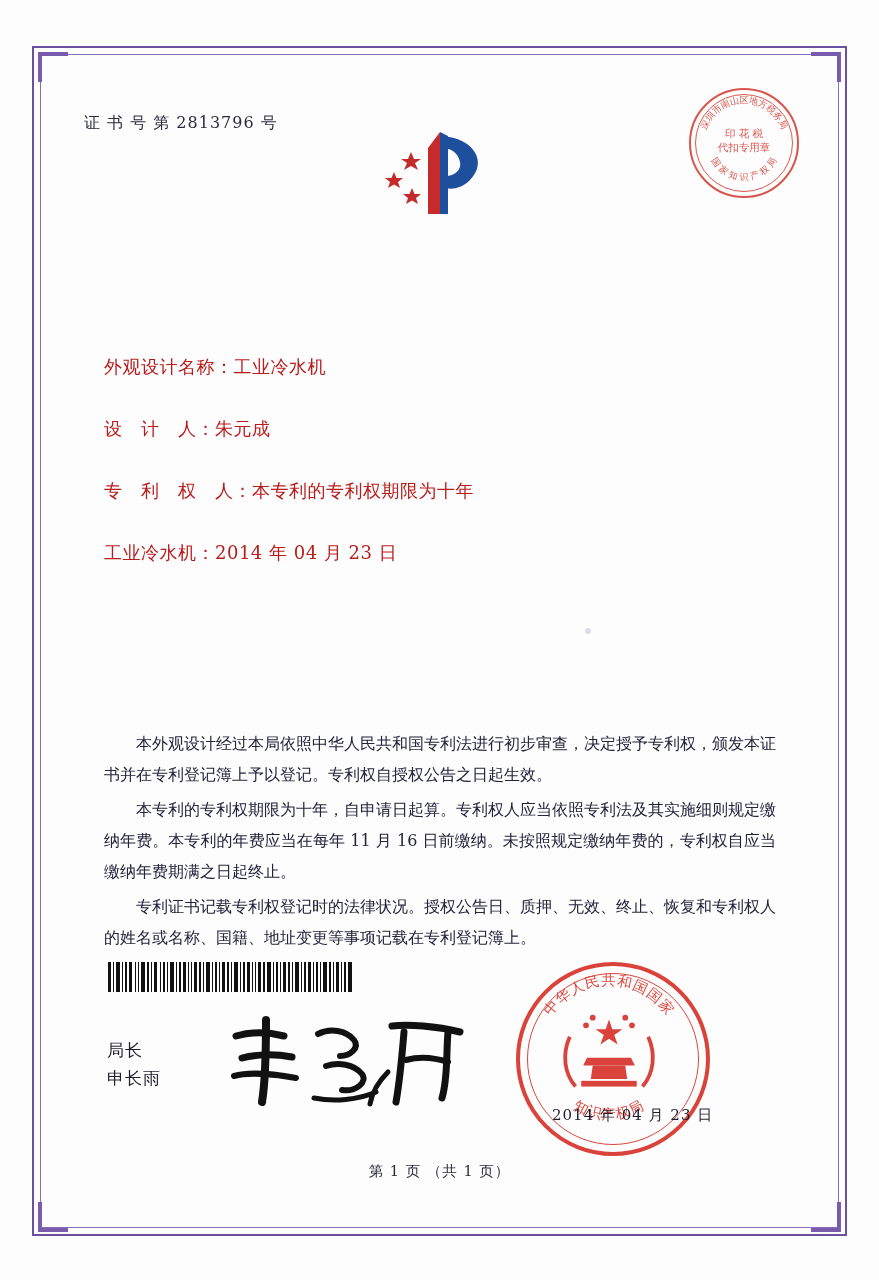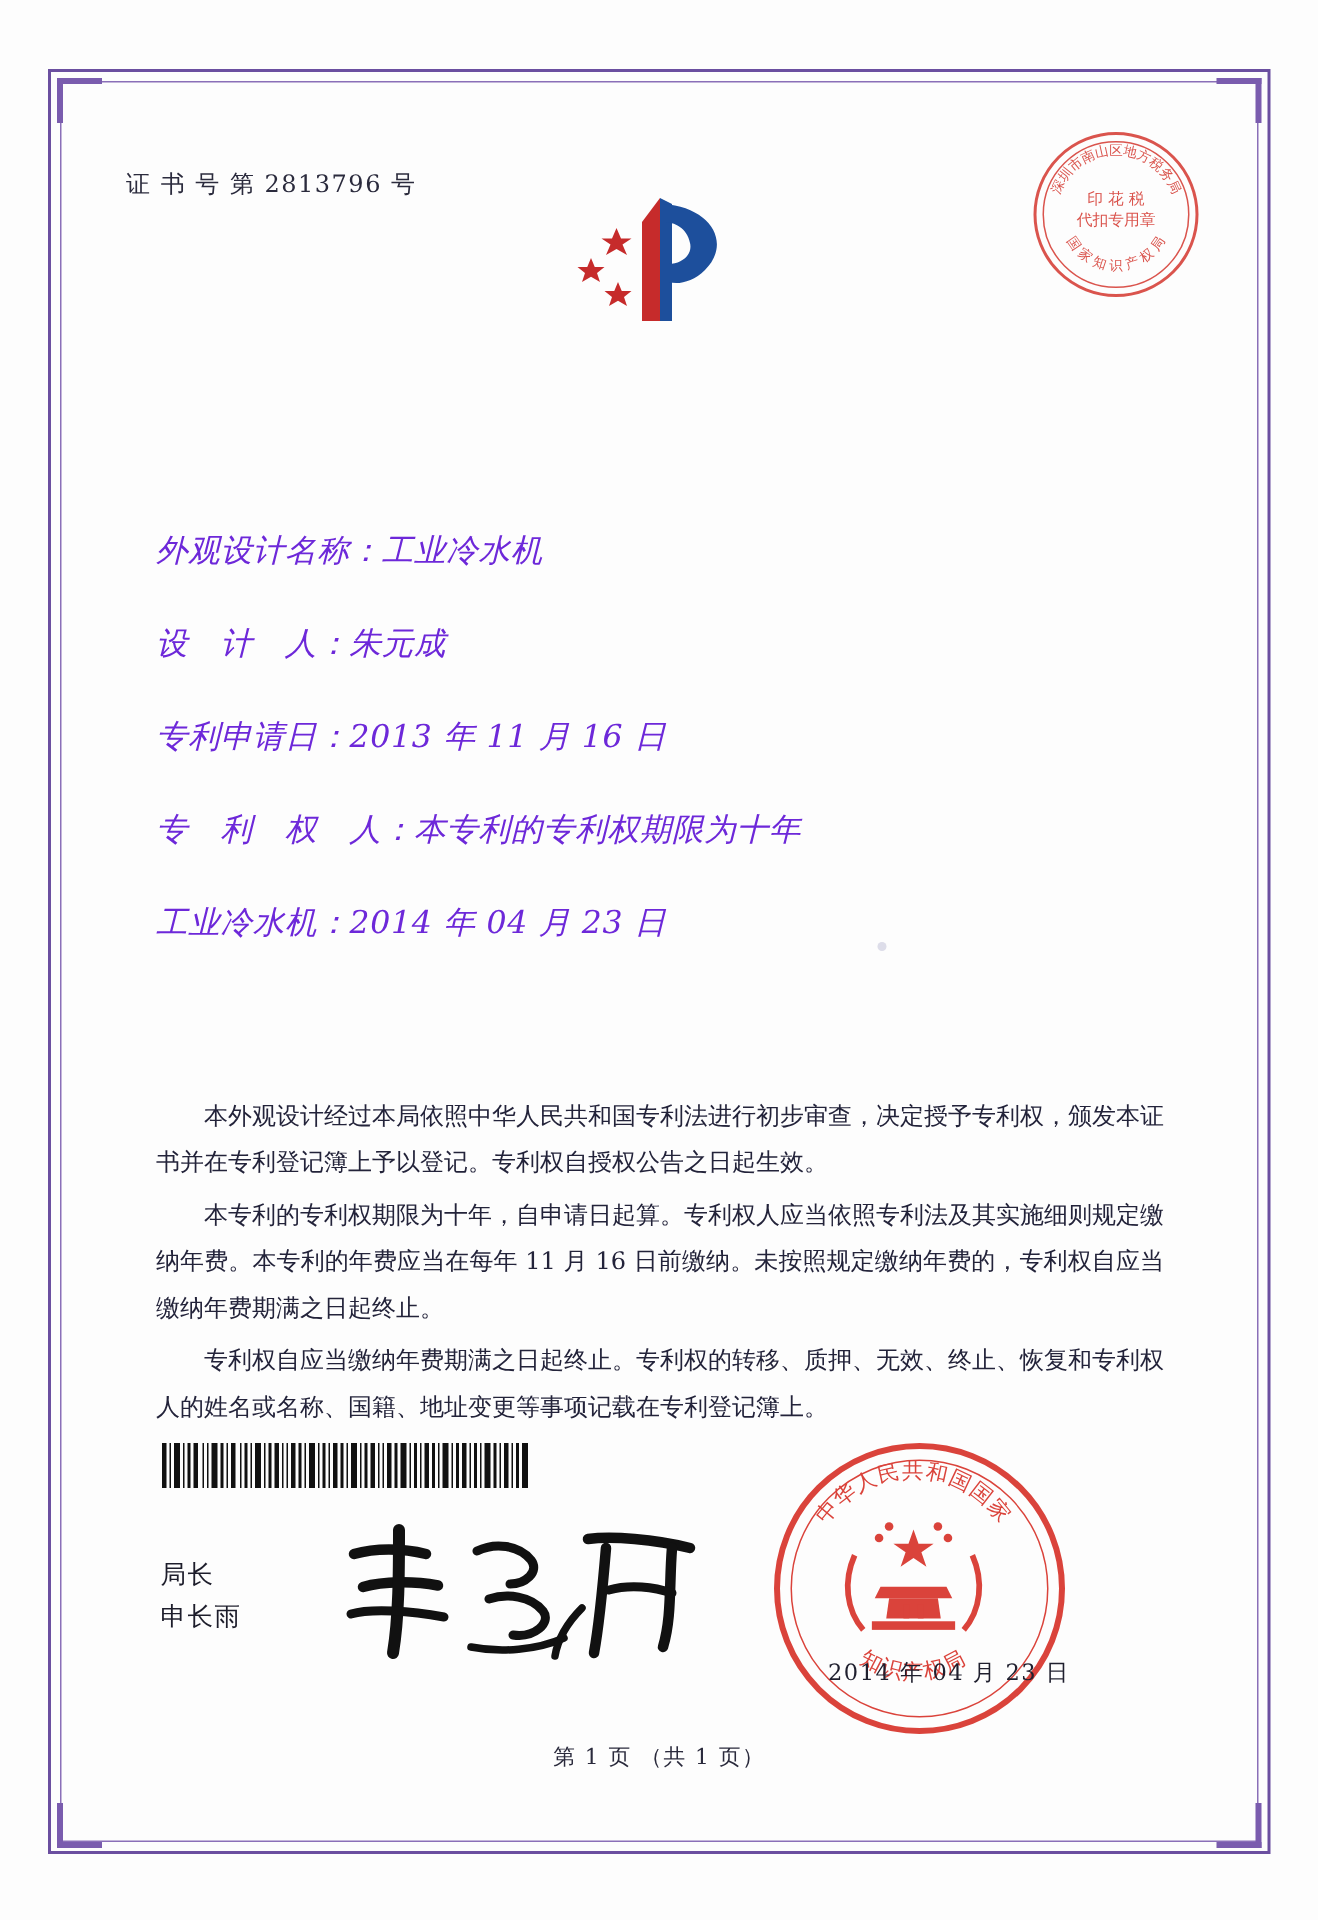--- a/index.html
+++ b/index.html
@@ -106,26 +106,25 @@
     font-family: "DejaVu Serif", "Liberation Serif", serif;
   }
 
   
   .fields {
     position: absolute;
     left: 104px; top: 356px;
     width: 680px;
   }
   .field-row {
-    font-size: 21px;
+    font-size: 18px;
     line-height: 22px;
     margin-bottom: 40px;
-    color: #6d28d9;
+    color: #b91c1c;
     white-space: nowrap;
-    font-style: italic;
   }
   .field-row .lbl { letter-spacing: 0.5px; }
   .field-row .val { letter-spacing: 0.5px; }
 
   
   .body-text {
     position: absolute;
     left: 104px; top: 728px;
     width: 672px;
     font-size: 16px;
@@ -263,34 +262,31 @@
   <div class="watermark-dot"></div>
 
   <div class="fields">
     <div class="field-row">
       <span class="lbl">外观设计名称：</span><span class="val">工业冷水机</span>
     </div>
     <div class="field-row">
       <span class="lbl">设　计　人：</span><span class="val">朱元成</span>
     </div>
     <div class="field-row">
-      <span class="lbl">专利申请日：</span><span class="val">2013 年 11 月 16 日</span>
-    </div>
-    <div class="field-row">
       <span class="lbl">专　利　权　人：</span><span class="val">本专利的专利权期限为十年</span>
     </div>
     <div class="field-row">
       <span class="lbl">工业冷水机：</span><span class="val">2014 年 04 月 23 日</span>
     </div>
   </div>
 
   <div class="body-text">
     <p>本外观设计经过本局依照中华人民共和国专利法进行初步审查，决定授予专利权，颁发本证书并在专利登记簿上予以登记。专利权自授权公告之日起生效。</p>
     <p>本专利的专利权期限为十年，自申请日起算。专利权人应当依照专利法及其实施细则规定缴纳年费。本专利的年费应当在每年 11 月 16 日前缴纳。未按照规定缴纳年费的，专利权自应当缴纳年费期满之日起终止。</p>
-    <p>专利权自应当缴纳年费期满之日起终止。专利权的转移、质押、无效、终止、恢复和专利权人的姓名或名称、国籍、地址变更等事项记载在专利登记簿上。</p>
+    <p>专利证书记载专利权登记时的法律状况。授权公告日、质押、无效、终止、恢复和专利权人的姓名或名称、国籍、地址变更等事项记载在专利登记簿上。</p>
   </div>
 
   <div class="barcode">
     <i style="left:0px;width:3px"></i>
       <i style="left:5px;width:1px"></i>
       <i style="left:8px;width:4px"></i>
     <i style="left:14px;width:1px"></i>
       <i style="left:17px;width:2px"></i>
       <i style="left:21px;width:3px"></i>
     <i style="left:27px;width:1px"></i>

